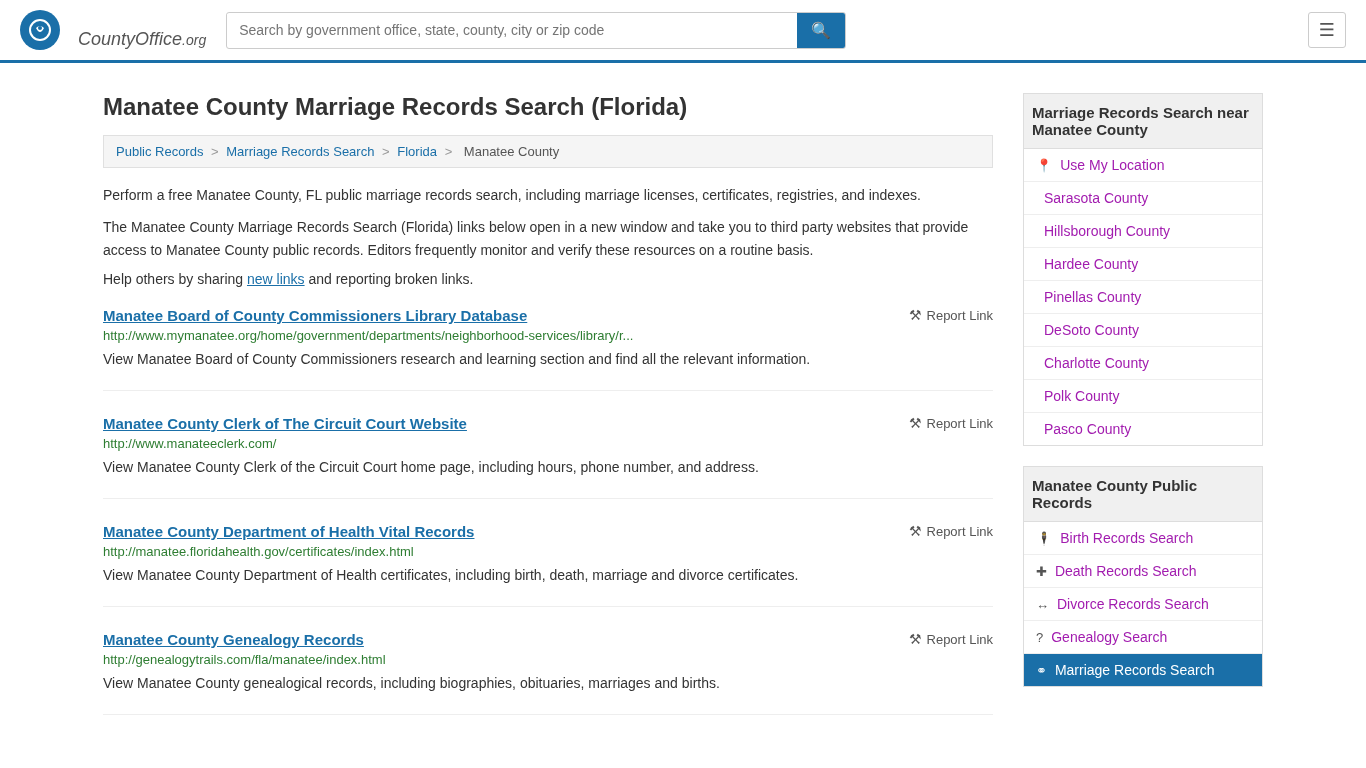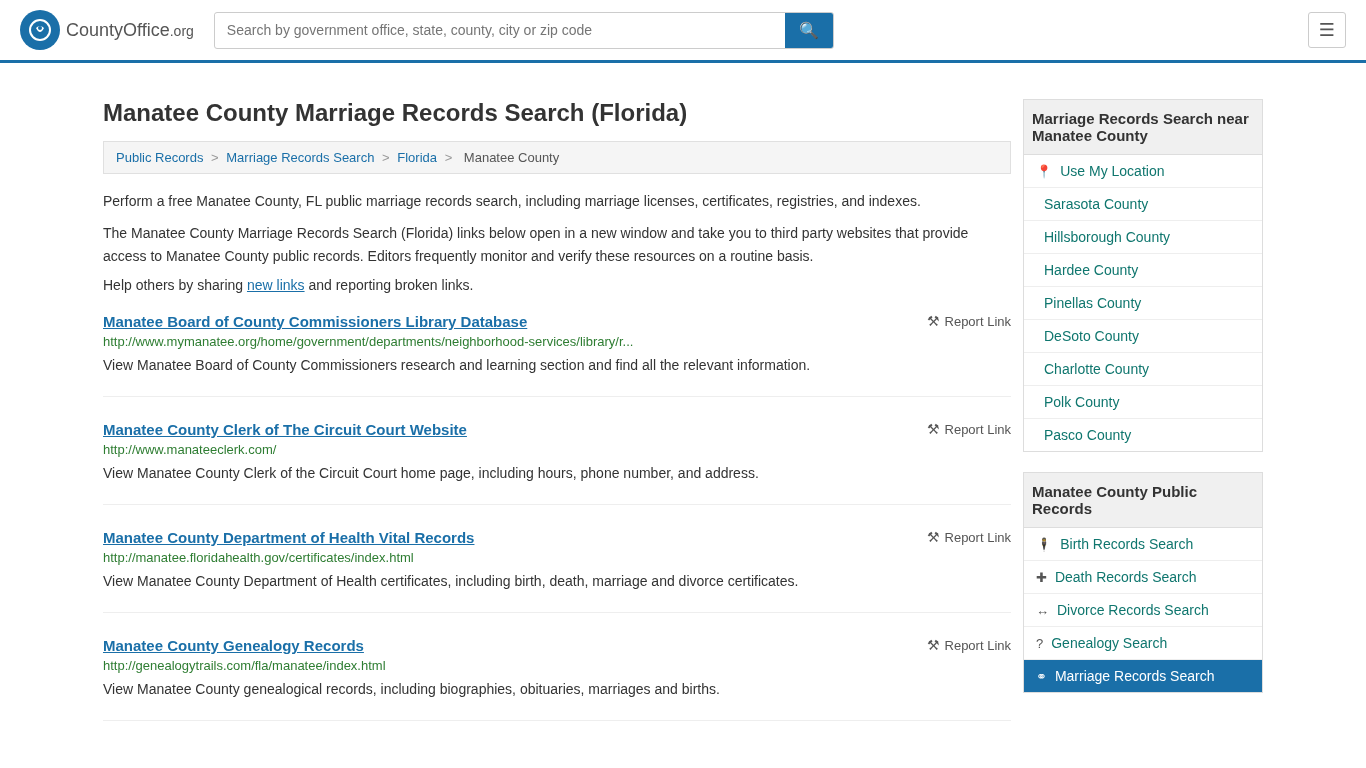--- a/index.html
+++ b/index.html
@@ -9,23 +9,24 @@
     .header {
       background: #fff;
       border-bottom: 3px solid #1a6fa8;
       padding: 10px 20px;
       display: flex;
       align-items: center;
       gap: 20px;
     }
     .logo-area {
       display: flex;
-      align-items: center;
-      gap: 6px;
+      align-items: flex-end;
+      gap: 18px;
       text-decoration: none;
+      font-style: italic;
     }
     .logo-circle {
       width: 40px;
       height: 40px;
       background: #1a6fa8;
       border-radius: 50%;
       display: flex;
       align-items: center;
       justify-content: center;
       color: white;
@@ -71,24 +72,24 @@
       cursor: pointer;
       border-radius: 3px;
       font-size: 18px;
       color: #555;
       margin-left: auto;
     }
 
     
     .main-container {
       max-width: 1200px;
-      margin: 16px auto;
+      margin: 10px auto;
       padding: 20px 20px;
       display: flex;
-      gap: 12px;
+      gap: 30px;
     }
 
     
     .content-area {
       flex: 1;
     }
     .page-title {
       font-size: 24px;
       font-weight: bold;
       color: #333;
@@ -191,21 +192,21 @@
     .sidebar-item {
       padding: 8px 12px;
       border-bottom: 1px solid #eee;
       display: flex;
       align-items: center;
       gap: 8px;
       cursor: pointer;
     }
     .sidebar-item:last-child { border-bottom: none; }
     .sidebar-item a {
-      color: #0f766e;
+      color: #a21caf;
       text-decoration: none;
       font-size: 14px;
     }
     .sidebar-icon {
       font-size: 13px;
       color: #555;
     }
     .sidebar-item-active {
       background: #1a6fa8;
     }

